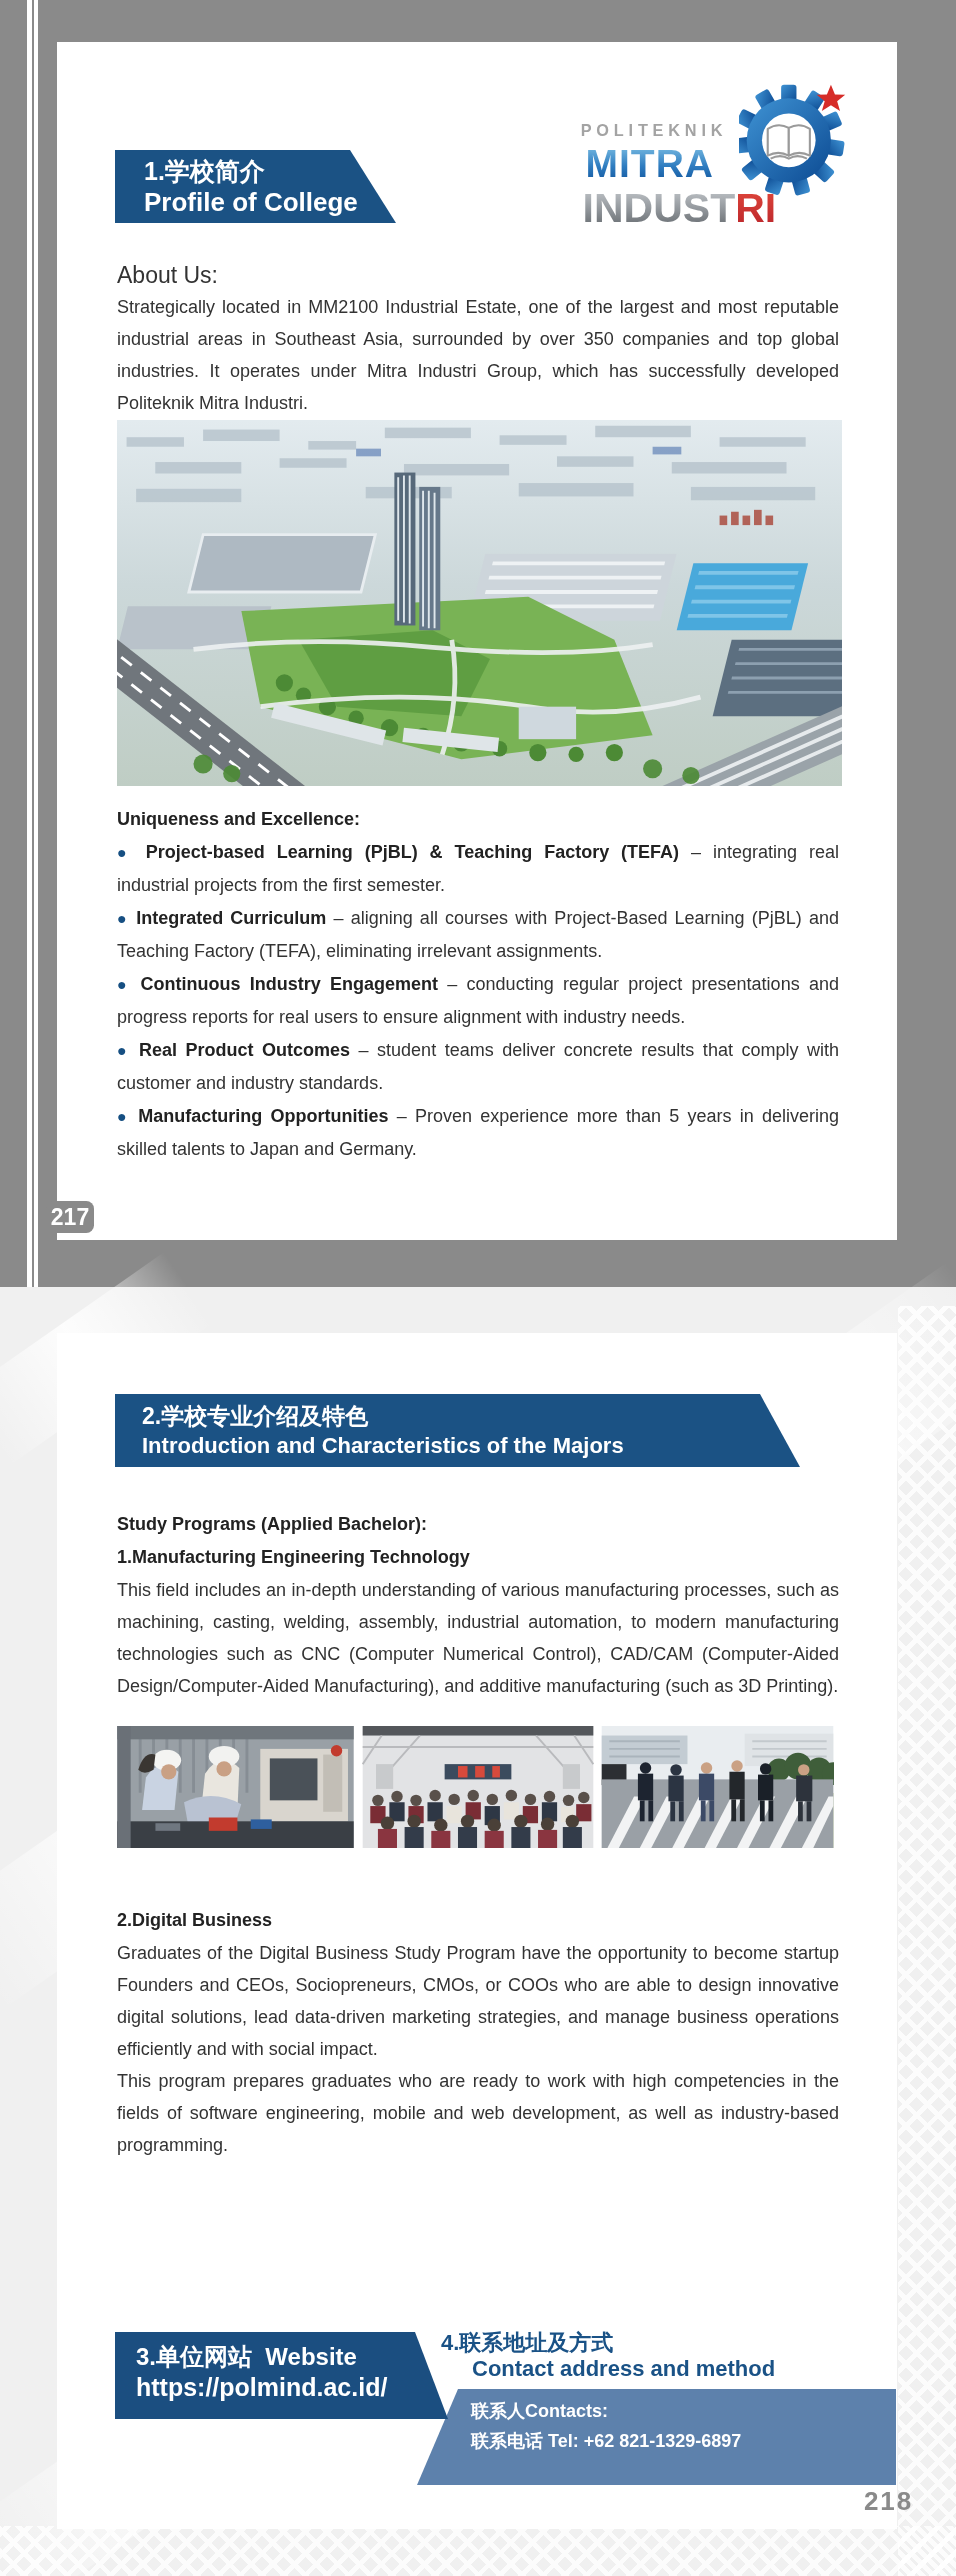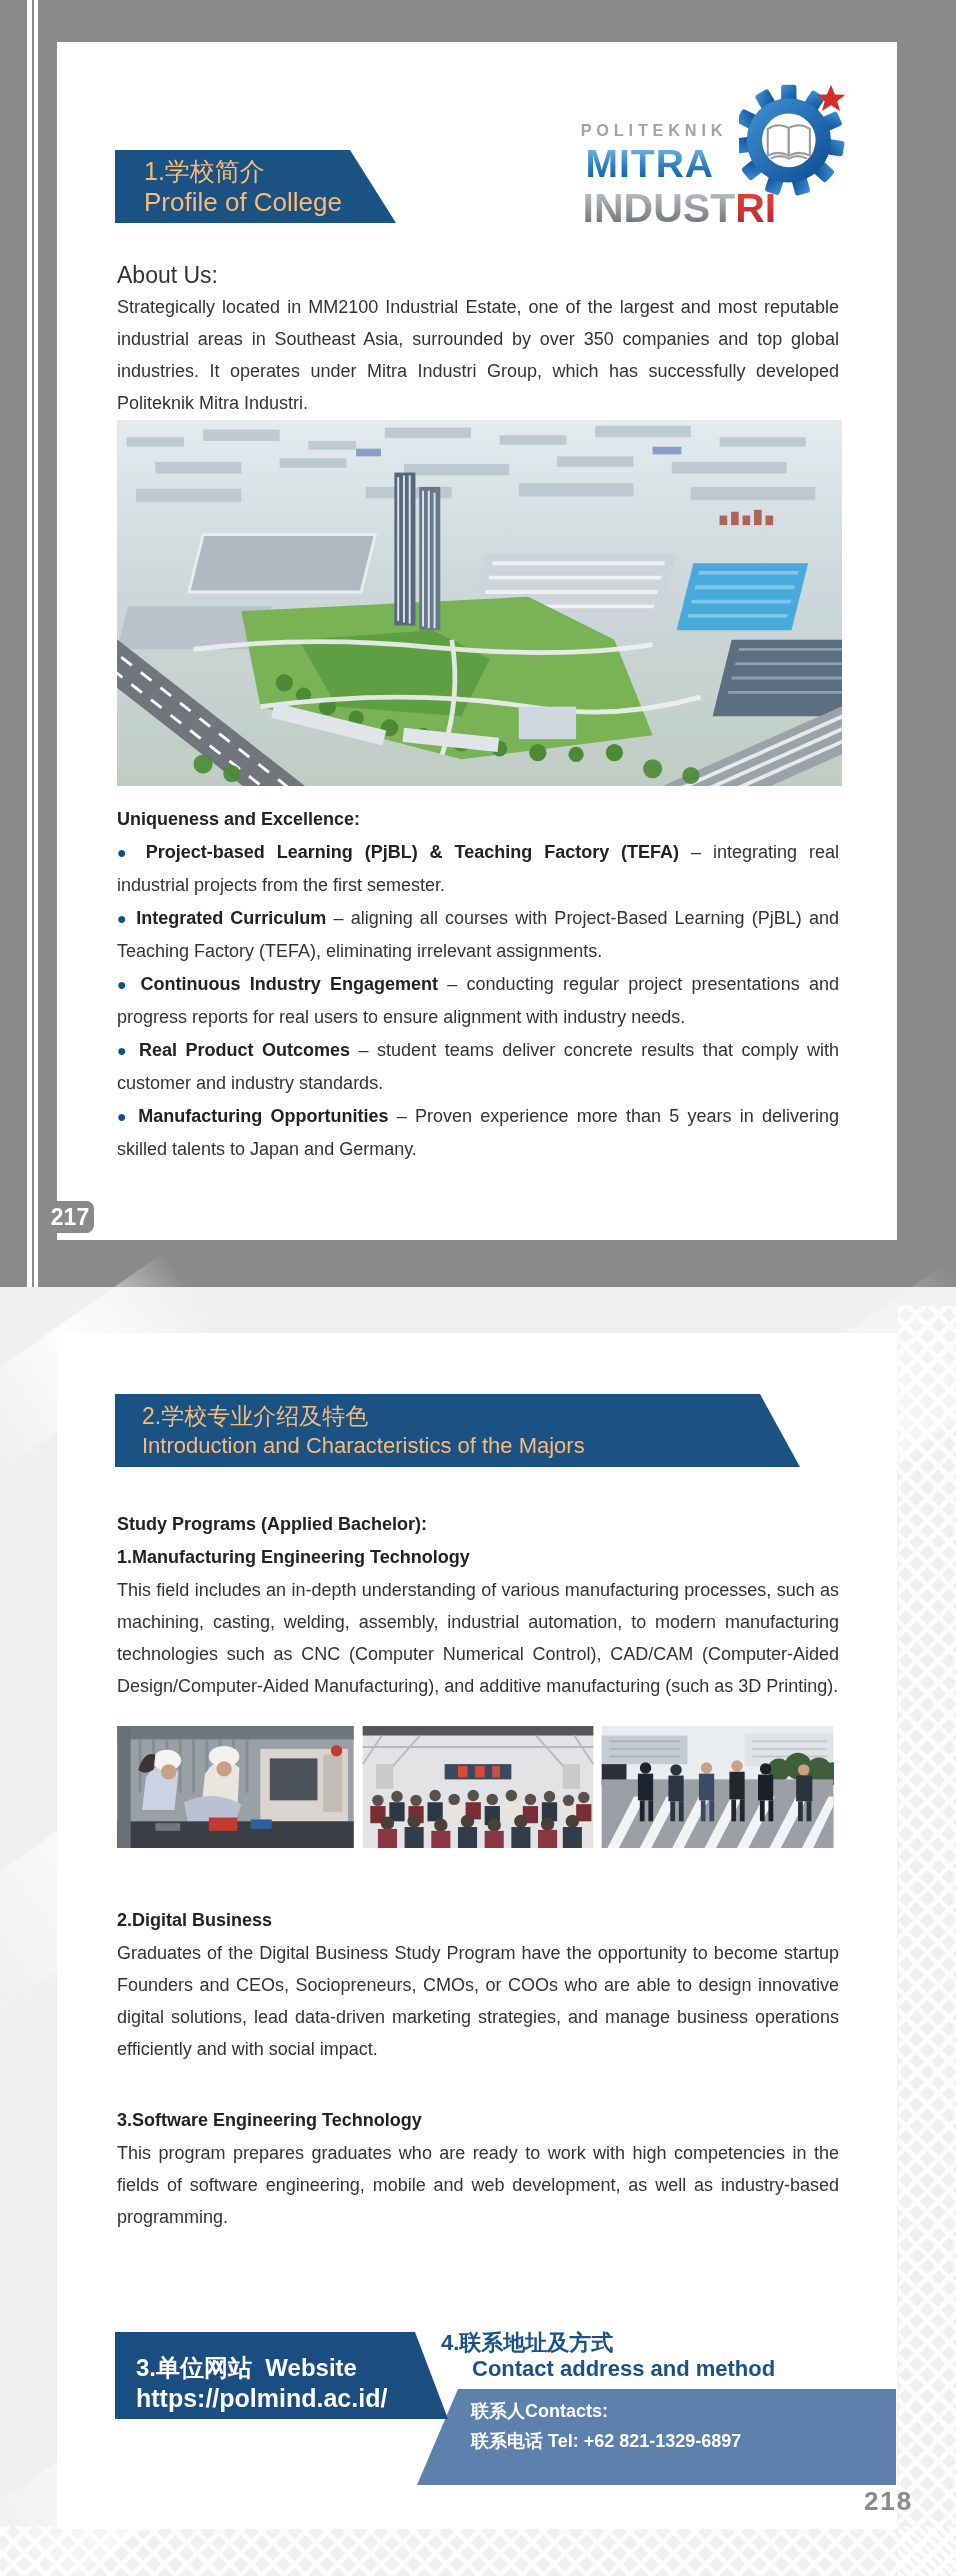--- a/index.html
+++ b/index.html
@@ -24,21 +24,21 @@
   .st2{left:-57px;top:536px;width:287px;height:115px;transform:rotate(-35deg);opacity:.7;}
   .st3{right:-57px;top:57px;width:325px;height:134px;transform:rotate(-35deg);opacity:.6;}
   .st4{left:-29px;bottom:38px;width:287px;height:105px;transform:rotate(-35deg);opacity:.6;}
 
   
   .page-card{position:absolute;background:#ffffff;}
   #page1{left:57px;top:42px;width:840px;height:1198px;}
   #page2{left:57px;top:46px;width:840px;height:1196px;}
 
   
-  .banner{position:absolute;background:#1b5284;color:#fdba74;font-weight:normal;}
+  .banner{position:absolute;background:#1b5284;color:#ffffff;font-weight:bold;}
   .banner .bline{display:block;}
   #banner1{left:58px;top:108px;width:281px;height:73px;clip-path:polygon(0 0,calc(100% - 46px) 0,100% 100%,0 100%);padding:5.7px 0 0 29px;box-sizing:border-box;}
   #banner1 .zh{font-size:25px;line-height:31px;}
   #banner1 .en{font-size:26px;line-height:31px;}
   #banner2{left:58px;top:61px;width:685px;height:73px;clip-path:polygon(0 0,calc(100% - 40px) 0,100% 100%,0 100%);padding:6.7px 0 0 27px;box-sizing:border-box;}
   #banner2 .zh{font-size:23px;line-height:30px;}
   #banner2 .en{font-size:22px;line-height:30px;}
 
   
   .logo{position:absolute;left:517px;top:33px;width:287px;height:196px;}
@@ -65,21 +65,21 @@
   .photo-row{margin-top:24px;display:flex;gap:7.7px;width:722px;}
   .photo-row svg{display:block;}
 
   
   .badge217{position:absolute;left:46px;top:1201px;width:48px;height:32px;background:#8a8a8a;border-radius:7.7px;color:#fff;
      font-size:23px;font-weight:bold;text-align:center;line-height:32px;}
   .num218{position:absolute;left:807px;top:1153px;width:96px;font-size:26px;font-weight:bold;color:#8a8a8a;letter-spacing:1.9px;}
 
   
   .website-box{position:absolute;left:58px;top:999px;width:333px;height:87px;background:#1b4e80;color:#fff;z-index:3;
-     clip-path:polygon(0 0,calc(100% - 33px) 0,100% 100%,0 100%);padding:20px 0 0 21px;box-sizing:border-box;font-weight:bold;}
+     clip-path:polygon(0 0,calc(100% - 33px) 0,100% 100%,0 100%);padding:9px 0 0 21px;box-sizing:border-box;font-weight:bold;}
   .website-box .wline1{font-size:24px;line-height:31px;white-space:pre-wrap;}
   .website-box .wline2{font-size:25px;line-height:31px;}
   .contact-heading{position:absolute;left:384px;top:997px;color:#1a5286;font-weight:bold;z-index:2;}
   .contact-heading .ch1{font-size:22px;line-height:26px;}
   .contact-heading .ch2{font-size:22px;line-height:26px;padding-left:31px;}
   .contact-box{position:absolute;left:360px;top:1056px;width:479px;height:96px;background:#5d81ac;z-index:1;
      clip-path:polygon(41px 0,100% 0,100% 100%,0 100%);color:#fff;font-weight:bold;font-size:18px;line-height:30px;
      padding:6.7px 0 0 54px;box-sizing:border-box;}
 </style>
 </head>
@@ -465,21 +465,20 @@
                   <rect x="206" y="79" width="5" height="21" fill="#2d333c"></rect>
                   <rect x="215" y="79" width="5" height="21" fill="#2d333c"></rect>
                 </g>
             </g>
           </svg>
         </div>
 
         <div class="bold-head" style="margin-top:56px;">2.Digital Business</div>
         <div class="para">Graduates of the Digital Business Study Program have the opportunity to become startup Founders and CEOs, Sociopreneurs, CMOs, or COOs who are able to design innovative digital solutions, lead data-driven marketing strategies, and manage business operations efficiently and with social impact.</div>
 
-        <div class="bold-head" style="margin-top:39px;">3.Software Engineering Technology</div>
         <div class="para">This program prepares graduates who are ready to work with high competencies in the fields of software engineering, mobile and web development, as well as industry-based programming.</div>
       </div>
 
       <div class="website-box">
         <div class="wline1">3.单位网站  Website</div>
         <div class="wline2">https://polmind.ac.id/</div>
       </div>
 
       <div class="contact-heading">
         <div class="ch1">4.联系地址及方式</div>

